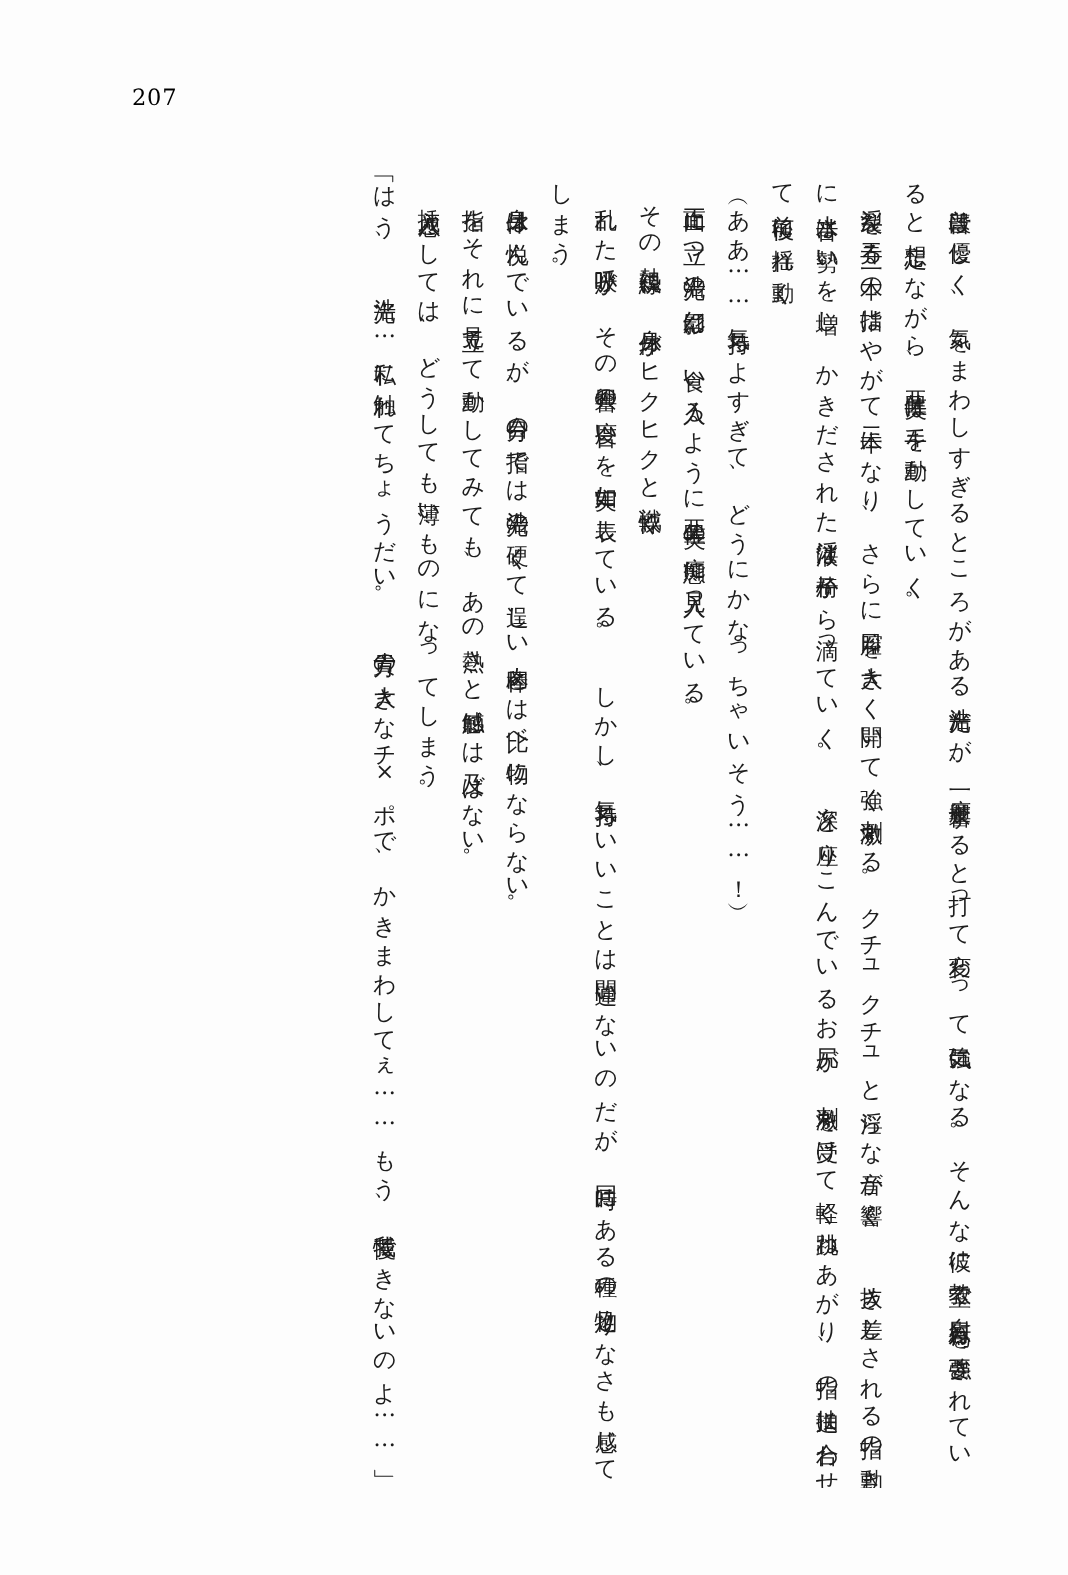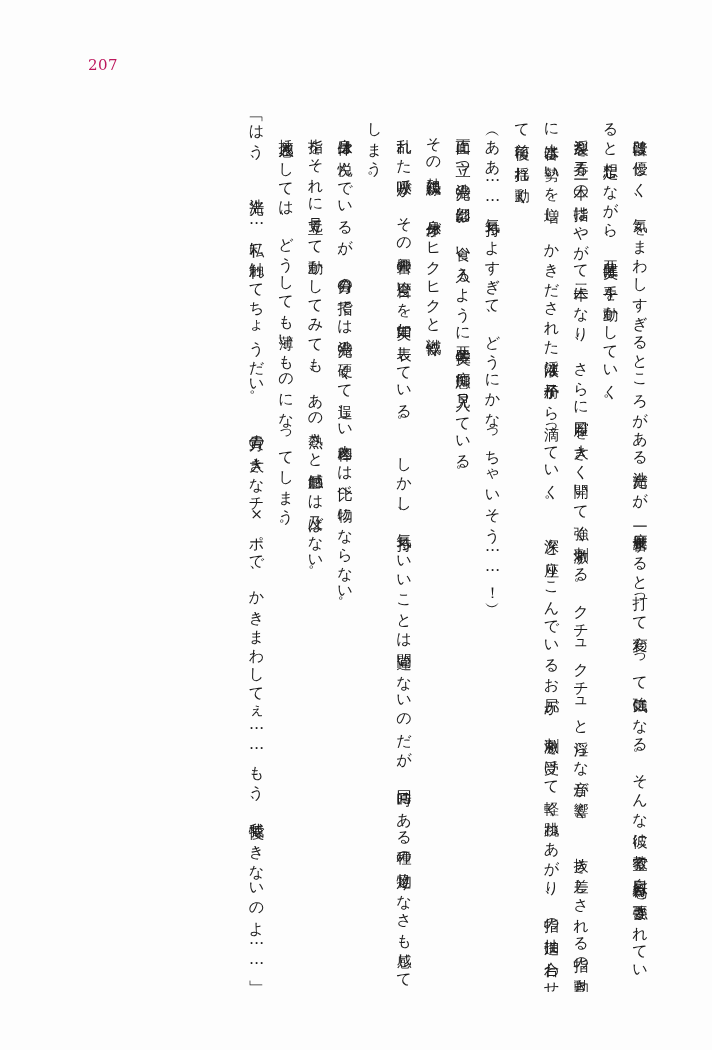--- a/index.html
+++ b/index.html
@@ -20,21 +20,21 @@
     height: 1050px;
     background: #fdfdfd;
     box-sizing: border-box;
   }
   .page-number {
     position: absolute;
     top: 56px;
     left: 88px;
     font-size: 15px;
     letter-spacing: 0.5px;
-    color: #be185d;
+    color: #000000;
     font-family: "DejaVu Serif", "Liberation Serif", serif;
   }
   .text-body {
     position: absolute;
     top: 112px;
     left: 60px;
     width: 594px;
     height: 880px;
     writing-mode: vertical-rl;
     text-orientation: upright;

